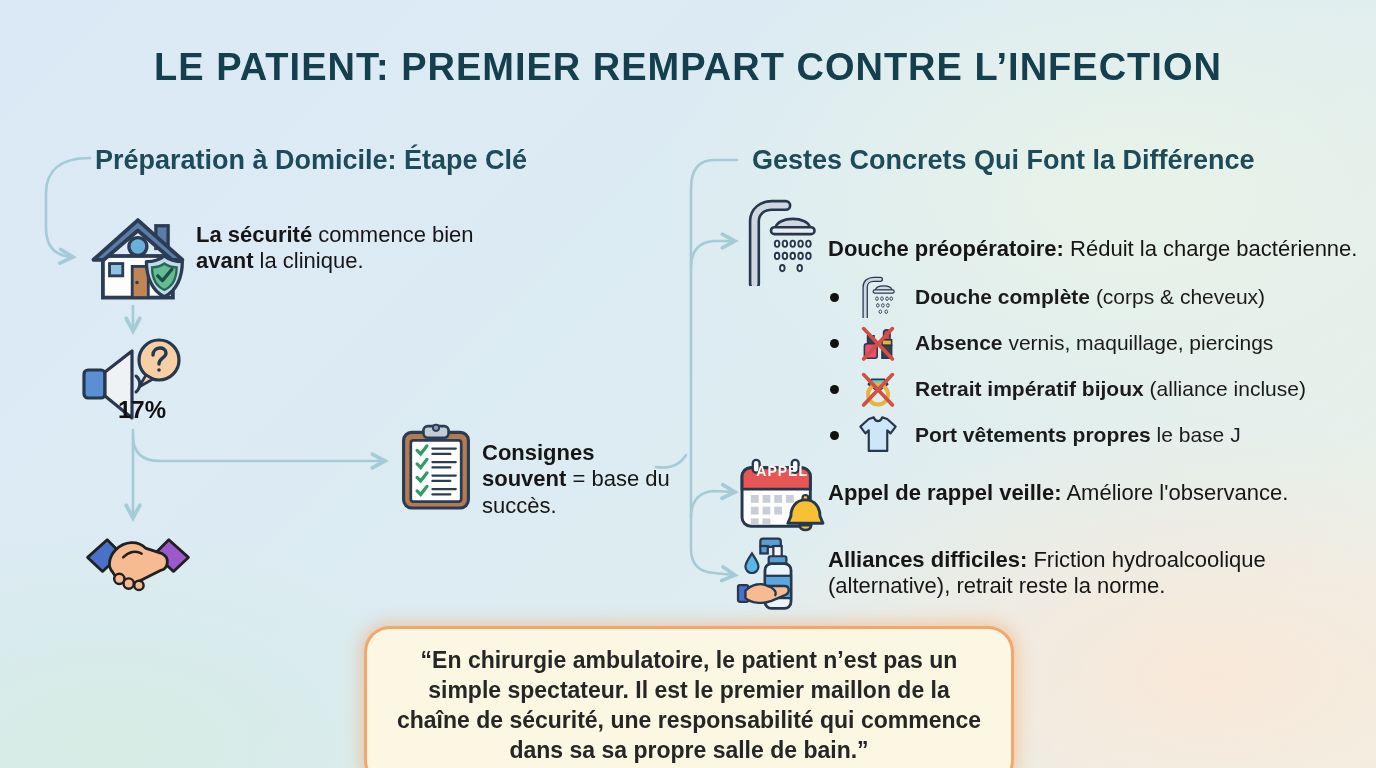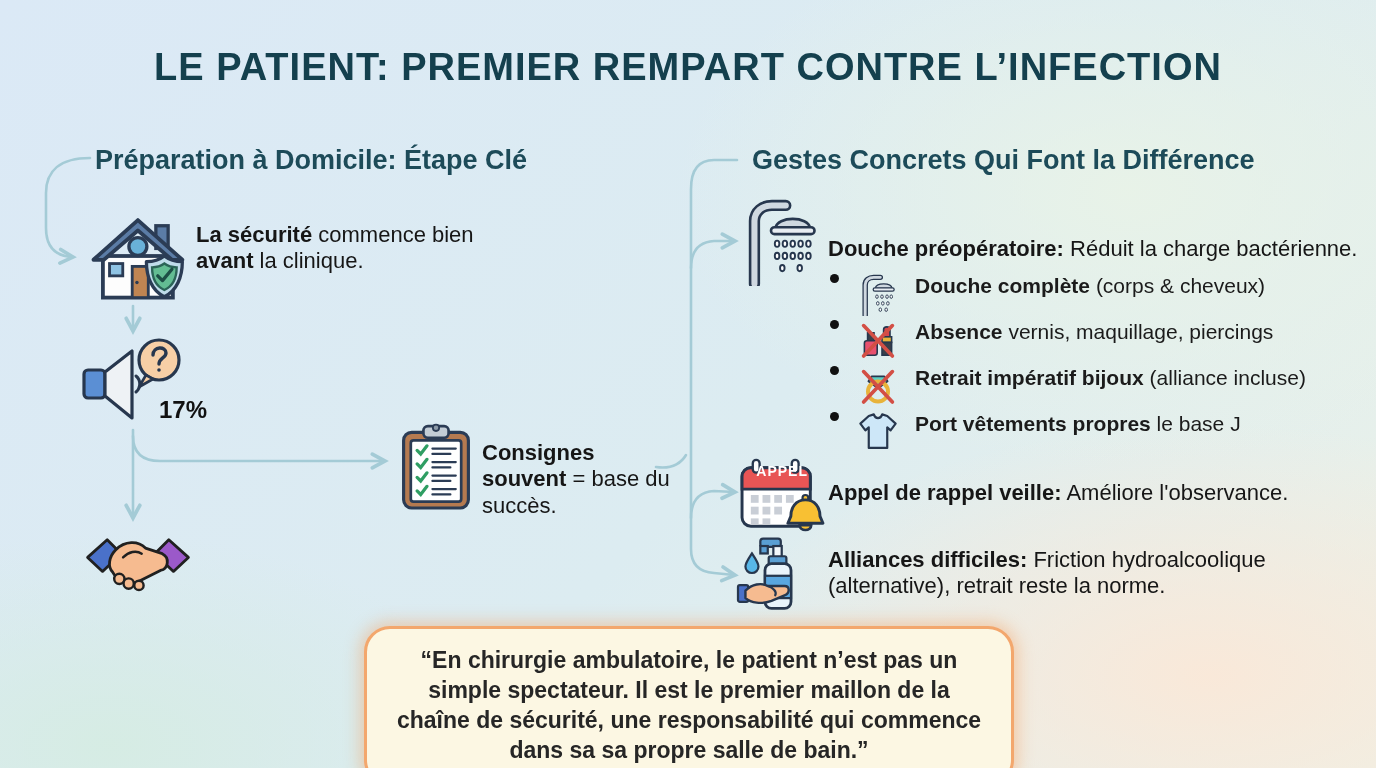--- a/index.html
+++ b/index.html
@@ -18,28 +18,28 @@
     position:absolute; top:46px; left:0; width:1376px; text-align:center;
     font-size:38px; font-weight:800; letter-spacing:1px; color:#14404e;
   }
   .sec-hdr { position:absolute; font-size:27px; font-weight:800; color:#1d4b59; white-space:nowrap; }
   .hdr-left  { left:95px;  top:145px; }
   .hdr-right { left:752px; top:145px; }
   .txt { position:absolute; font-size:22px; line-height:1.2; color:#161616; }
   .txt .b { font-weight:700; }
   .icon { position:absolute; }
   .stat {
-    position:absolute; left:38px; top:58px; font-size:24px; font-weight:800; color:#111;margin-left:41px;
+    position:absolute; left:38px; top:58px; font-size:24px; font-weight:800; color:#111;
   }
   .appel {
     position:absolute; left:8px; top:7px; width:62px; text-align:right;
     font-size:14px; font-weight:700; color:#ffffff; letter-spacing:1px;
   }
   .bullets { position:absolute; left:830px; top:274px; width:545px; }
-  .bullet-row { display:flex; align-items:flex-start; height:46px; }
+  .bullet-row { display:flex; align-items:center; height:46px; }
   .dot { width:9px; height:9px; border-radius:50%; background:#111; flex:0 0 9px; margin-right:16px; }
   .bicon { width:46px; flex:0 0 46px; display:flex; justify-content:center; align-items:center; }
   .btxt { font-size:21px; margin-left:14px; white-space:nowrap; }
   .btxt .b { font-weight:700; }
   .quote {
     position:absolute; left:364px; top:626px; width:650px; min-height:124px;
     background:#fcf7e3; border:3px solid #f3a76d; border-radius:26px;
     box-shadow:0 0 16px 4px rgba(244,160,96,.45);
     padding:17px 26px; text-align:center;
   }

